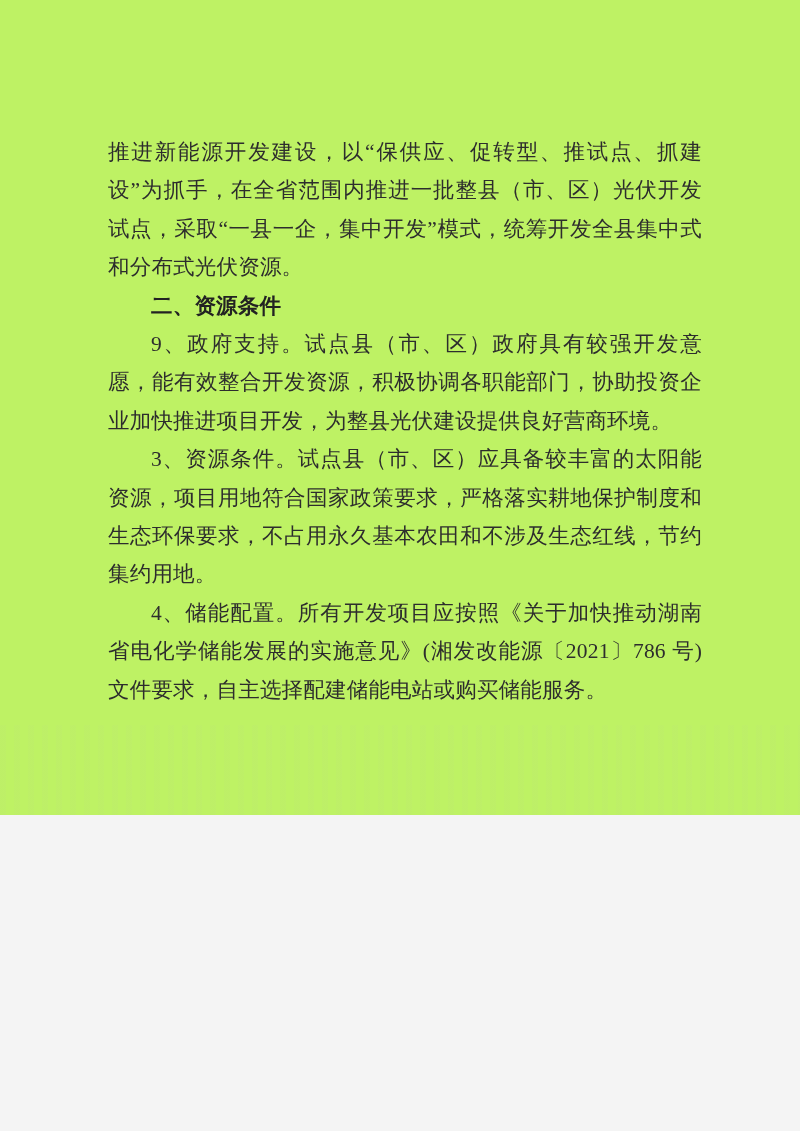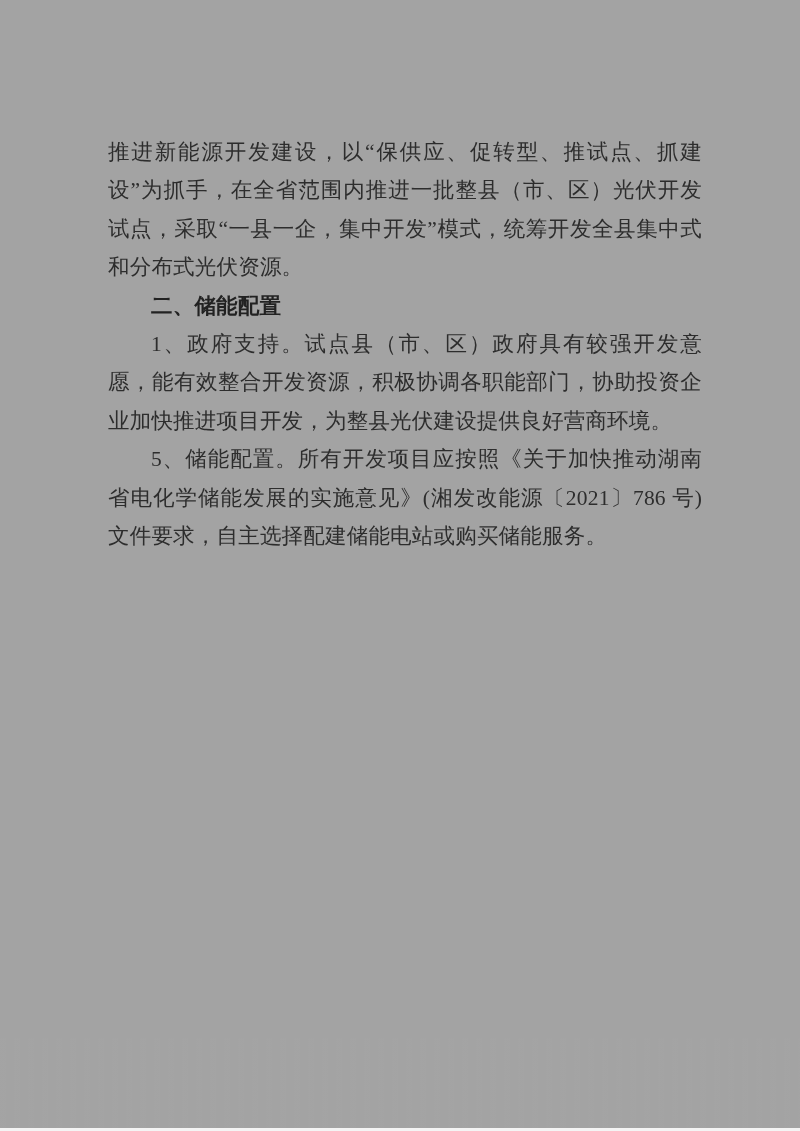--- a/index.html
+++ b/index.html
@@ -3,23 +3,23 @@
 <meta charset="utf-8">
 <style>
   html, body {
     margin: 0;
     padding: 0;
     background: #f4f4f4;
   }
   .page {
     position: relative;
     width: 800px;
-    height: 1128px;
+    height: 815px;
     margin: 0 auto;
-    background: #a3a3a3;
+    background: #bef264;
     overflow: hidden;
     color: #2d2d2d;
     font-family: "Liberation Serif", "DejaVu Serif", serif;
   }
   
   .scan-noise {
     position: absolute;
     left: 0;
     bottom: 0;
     width: 100%;
@@ -59,27 +59,28 @@
 </style>
 </head>
 <body>
 
 <div class="page">
 
   <div class="text-block">
 
     <p class="para">推进新能源开发建设，以“保供应、促转型、推试点、抓建设”为抓手，在全省范围内推进一批整县（市、区）光伏开发试点，采取“一县一企，集中开发”模式，统筹开发全县集中式和分布式光伏资源。</p>
 
-    <p class="para heading">二、储能配置</p>
+    <p class="para heading">二、资源条件</p>
 
-    <p class="para indent">1、政府支持。试点县（市、区）政府具有较强开发意愿，能有效整合开发资源，积极协调各职能部门，协助投资企业加快推进项目开发，为整县光伏建设提供良好营商环境。</p>
+    <p class="para indent">9、政府支持。试点县（市、区）政府具有较强开发意愿，能有效整合开发资源，积极协调各职能部门，协助投资企业加快推进项目开发，为整县光伏建设提供良好营商环境。</p>
 
 
+    <p class="para indent">3、资源条件。试点县（市、区）应具备较丰富的太阳能资源，项目用地符合国家政策要求，严格落实耕地保护制度和生态环保要求，不占用永久基本农田和不涉及生态红线，节约集约用地。</p>
 
-    <p class="para indent">5、储能配置。所有开发项目应按照《关于加快推动湖南省电化学储能发展的实施意见》(湘发改能源〔2021〕786 号)文件要求，自主选择配建储能电站或购买储能服务。</p>
+    <p class="para indent">4、储能配置。所有开发项目应按照《关于加快推动湖南省电化学储能发展的实施意见》(湘发改能源〔2021〕786 号)文件要求，自主选择配建储能电站或购买储能服务。</p>
 
 
 
   </div>
 
   <div class="scan-noise"></div>
 
 </div>
 
 </body></html>

